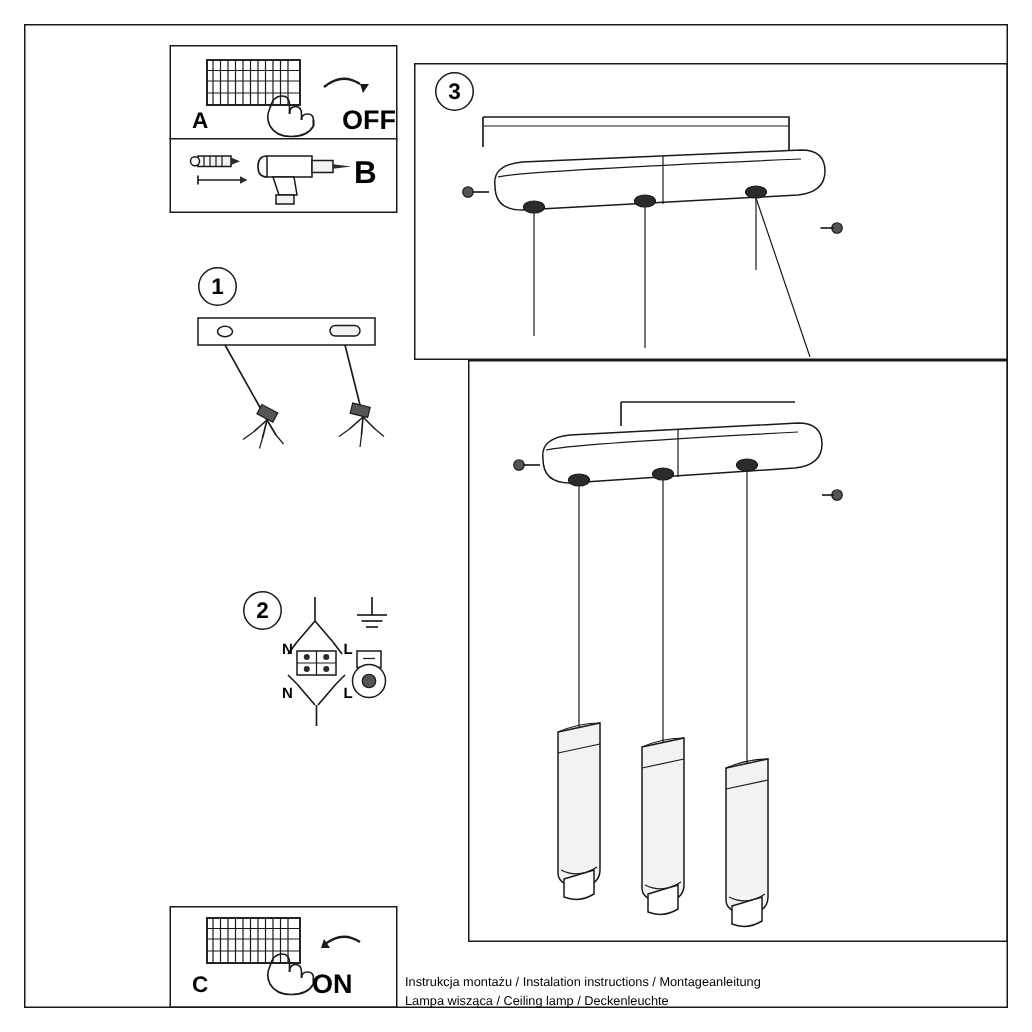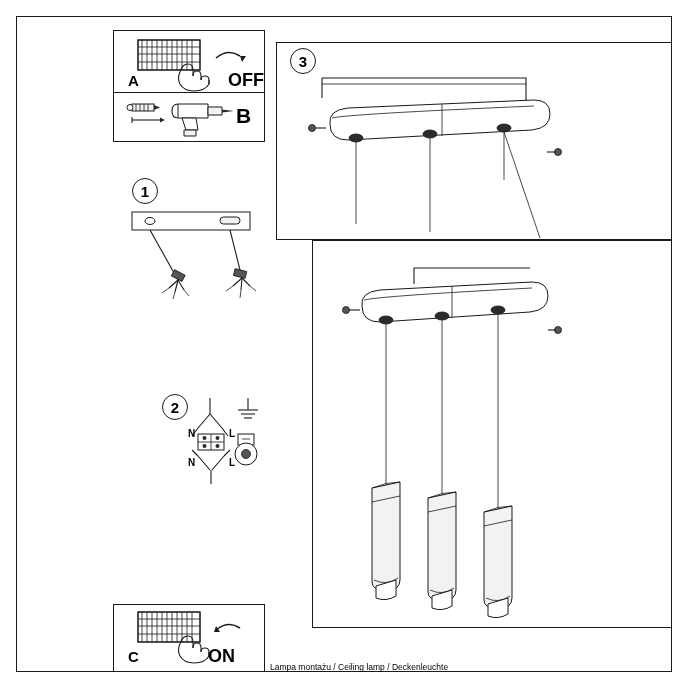--- a/index.html
+++ b/index.html
@@ -347,14 +347,15 @@
       <g>
         <path d="M166 262 L194 256 L194 348 Q194 358 180 360 Q166 358 166 350 Z" class="fill-light"></path>
         <path d="M166 262 Q180 256 194 256" class="st-thin"></path>
         <path d="M166 276 L194 270" class="st-thin"></path>
         <path d="M168 348 Q180 354 192 346" class="st-thin"></path>
         <path d="M170 354 L190 348 L190 364 Q180 370 170 366 Z" class="fill-white"></path>
       </g>
     </svg>
   </div>
 
-  <div class="caption" style="left:270px; top:661px;">Lampa montażu / Ceiling lamp / Deckenleuchte</div>
+  <div class="caption" style="left:270px; top:648px;">Instrukcja montażu / Instalation instructions / Montageanleitung</div>
+  <div class="caption" style="left:270px; top:661px;">Lampa wisząca / Ceiling lamp / Deckenleuchte</div>
 </div>
 
 </body></html>

